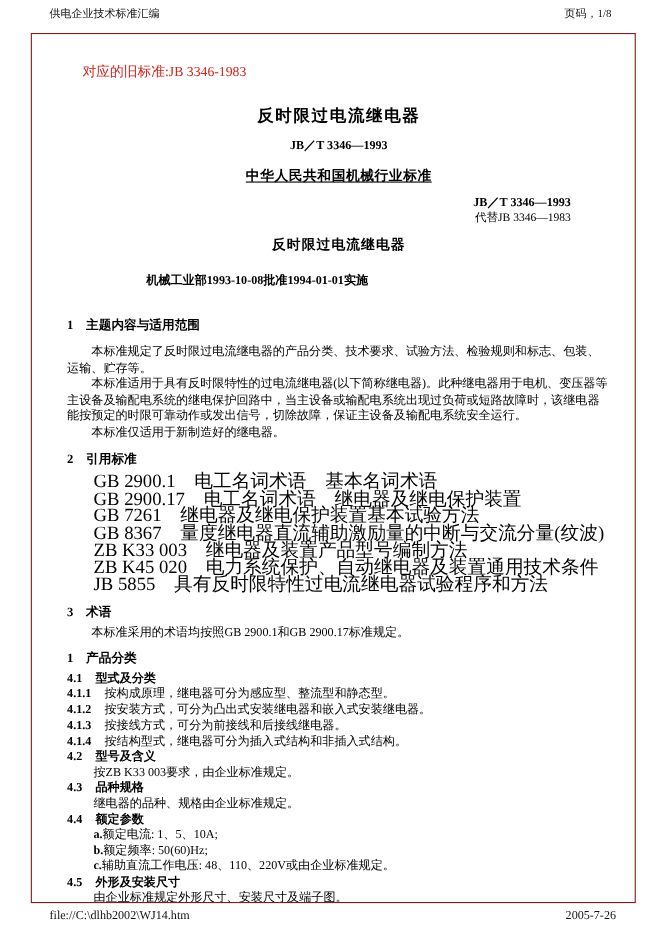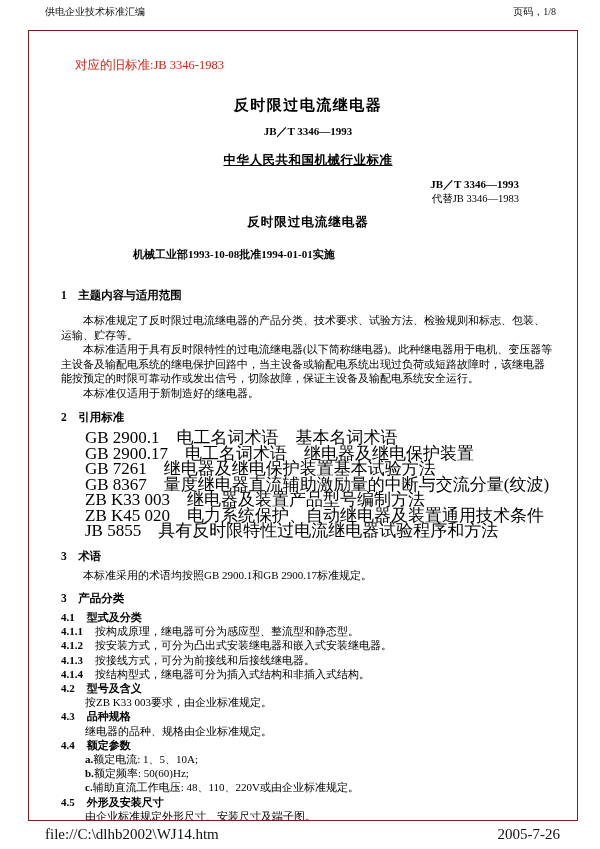--- a/index.html
+++ b/index.html
@@ -12,21 +12,21 @@
     overflow:hidden;
   }
   .running-header {
     position:absolute; top:5px; left:45px; right:44px;
     display:flex; justify-content:space-between;
     font-size:10px; color:#111;
   }
   .running-footer {
     position:absolute; top:826px; left:45px; right:40px;
     display:flex; justify-content:space-between;
-    font-size:15px; color:#111;
+    font-size:11px; color:#111;
   }
   .page {
     position:absolute; top:30px; left:28px;
     width:550px; height:791px;
     border:1px solid #7f1d1d;
     padding:26px 22px 0 32px;
     overflow:hidden;
   }
   .note { margin-left:14px; font-size:12.5px; color:#cc2418; }
   .doc-title {
@@ -115,21 +115,21 @@
     <div>GB 7261　继电器及继电保护装置基本试验方法</div>
     <div>GB 8367　量度继电器直流辅助激励量的中断与交流分量(纹波)</div>
     <div>ZB K33 003　继电器及装置产品型号编制方法</div>
     <div>ZB K45 020　电力系统保护、自动继电器及装置通用技术条件</div>
     <div>JB 5855　具有反时限特性过电流继电器试验程序和方法</div>
   </div>
 
   <div class="sec-heading h3">3　术语</div>
   <div class="s3-para body-text">本标准采用的术语均按照GB 2900.1和GB 2900.17标准规定。</div>
 
-  <div class="sec-heading h4">3　产品分类</div>
+  <div class="sec-heading h4">1　产品分类</div>
   <div class="s4-list">
 
     <div class="s4-line head"><span class="clause-num">4.1</span><span>型式及分类</span></div>
 
     <div class="s4-line"><span class="clause-num">4.1.1</span><span>按构成原理，继电器可分为感应型、整流型和静态型。</span></div>
 
     <div class="s4-line"><span class="clause-num">4.1.2</span><span>按安装方式，可分为凸出式安装继电器和嵌入式安装继电器。</span></div>
 
     <div class="s4-line"><span class="clause-num">4.1.3</span><span>按接线方式，可分为前接线和后接线继电器。</span></div>
 

